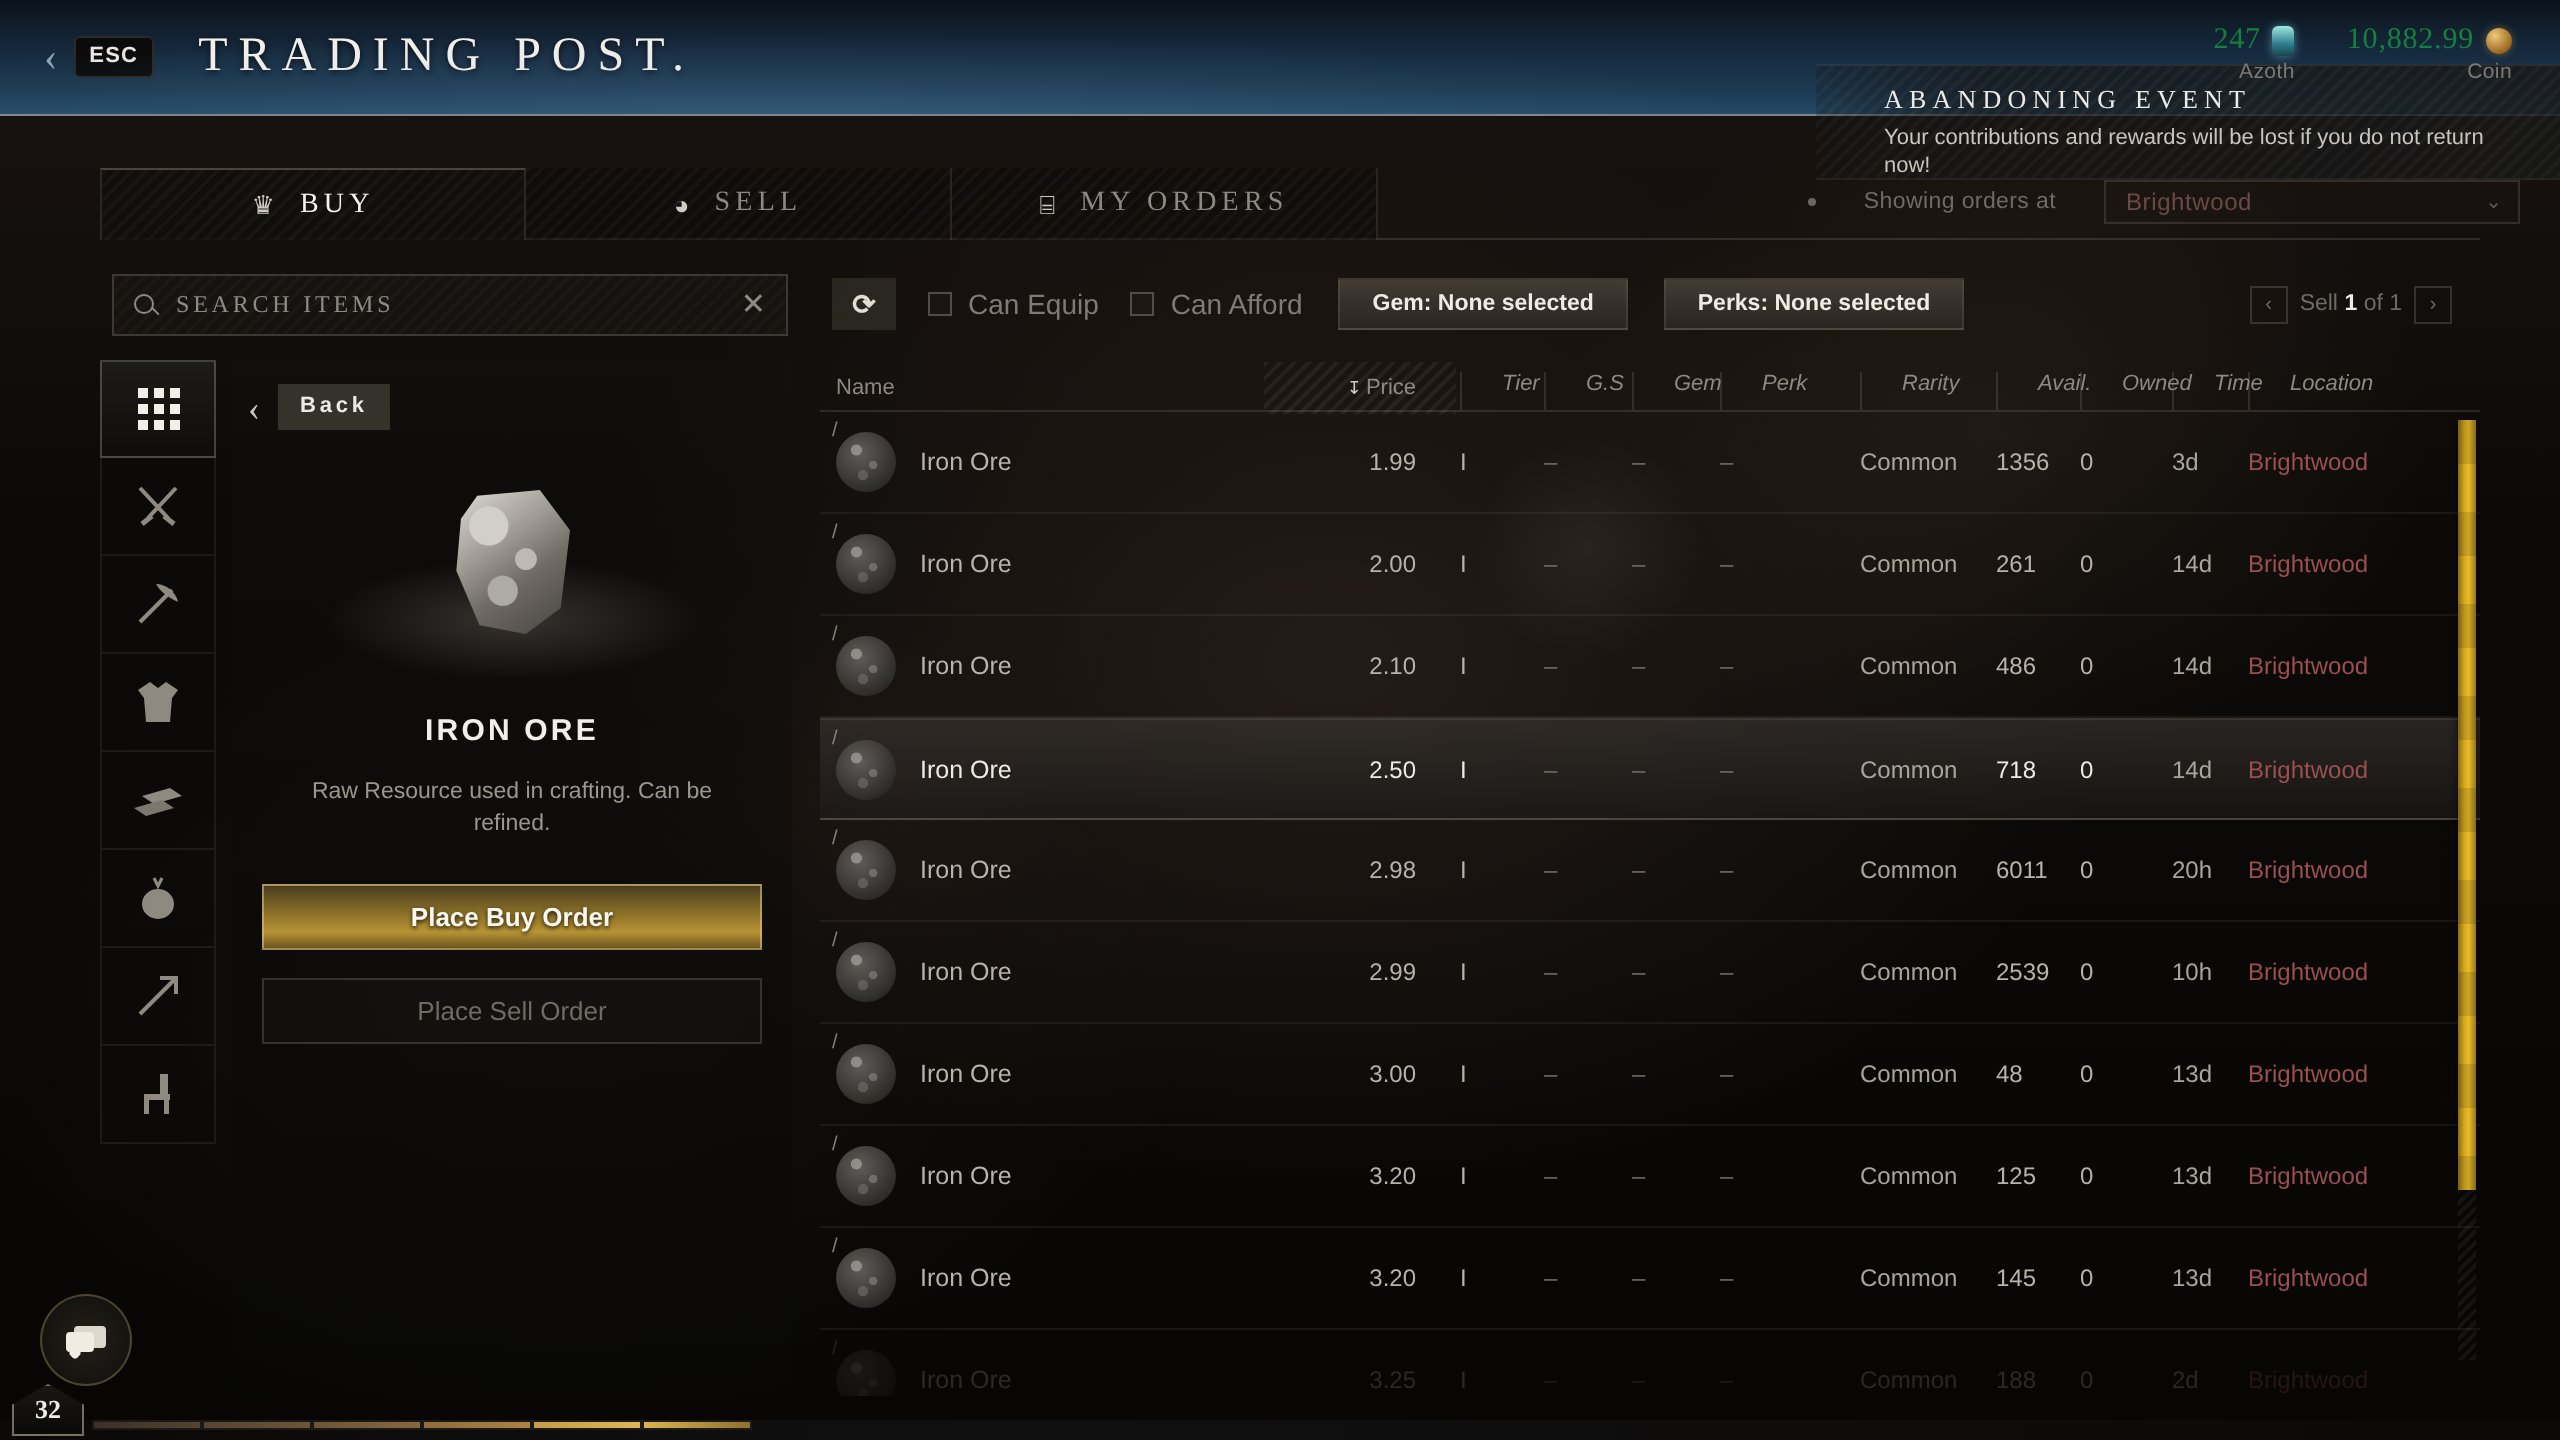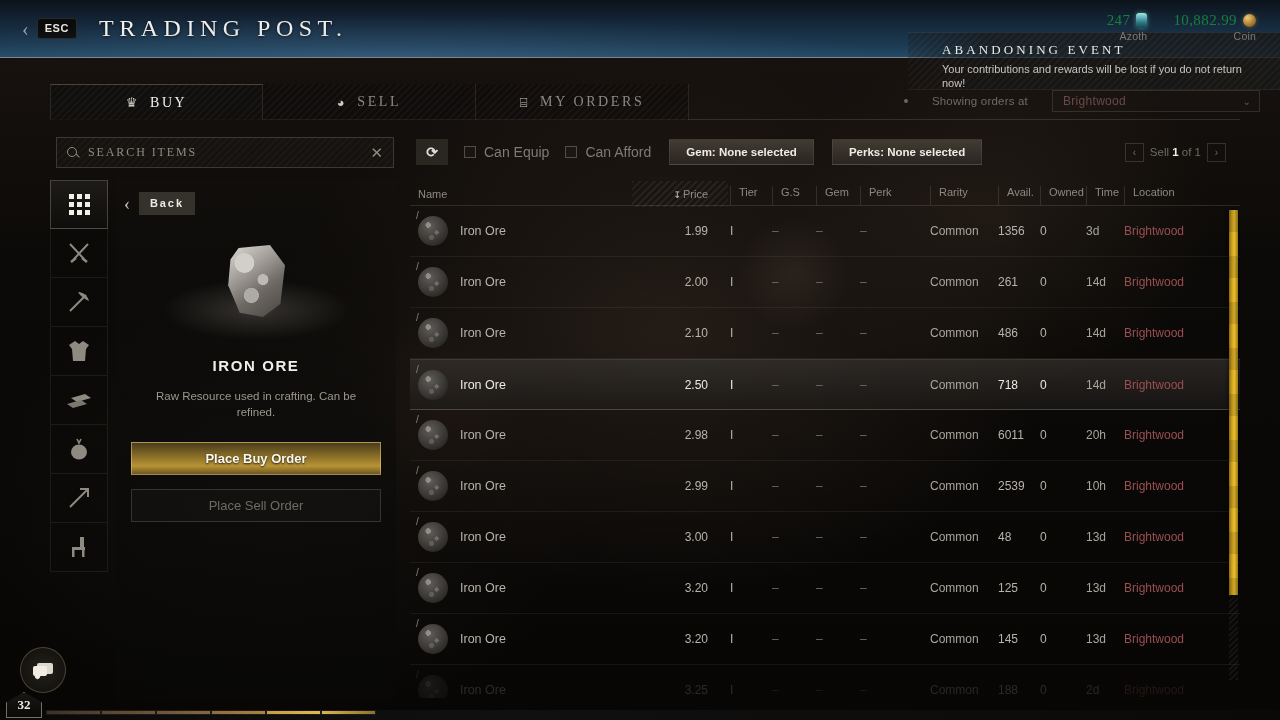--- a/index.html
+++ b/index.html
@@ -279,21 +279,21 @@
   }
 
   
   .table-wrap { flex: 1; margin-left: 14px; position:relative; overflow:hidden; }
   .thead {
     display:flex; align-items:flex-end; height: 26px;
     border-bottom: 1px solid rgba(150,143,134,0.22);
     font-size: 11px; color:#8d8981;
   }
   .thead .cell { padding-bottom: 5px; }
-  .thead .cell.sep { border-left: 1px solid rgba(150,143,134,0.22); padding-left: 8px; height: 19px; }
+  .thead .cell.sep { border-left: 1px solid rgba(150,143,134,0.22); padding-left: 20px; height: 19px; font-style: italic; }
   .price-hd { position:relative; }
   .price-hd::before{
     content:""; position:absolute; left:-10px; top:-7px; width: 96px; height: 26px;
     background: repeating-linear-gradient(135deg, rgba(255,255,255,0.055) 0 2px, rgba(0,0,0,0) 2px 5px);
     pointer-events:none;
   }
   .sortcaret { font-size: 9px; color:#cfcbc3; margin-right: 2px; }
 
   .c-name  { width: 232px; padding-left: 8px; }
   .c-price { width: 88px; text-align: right; padding-right: 22px; }

